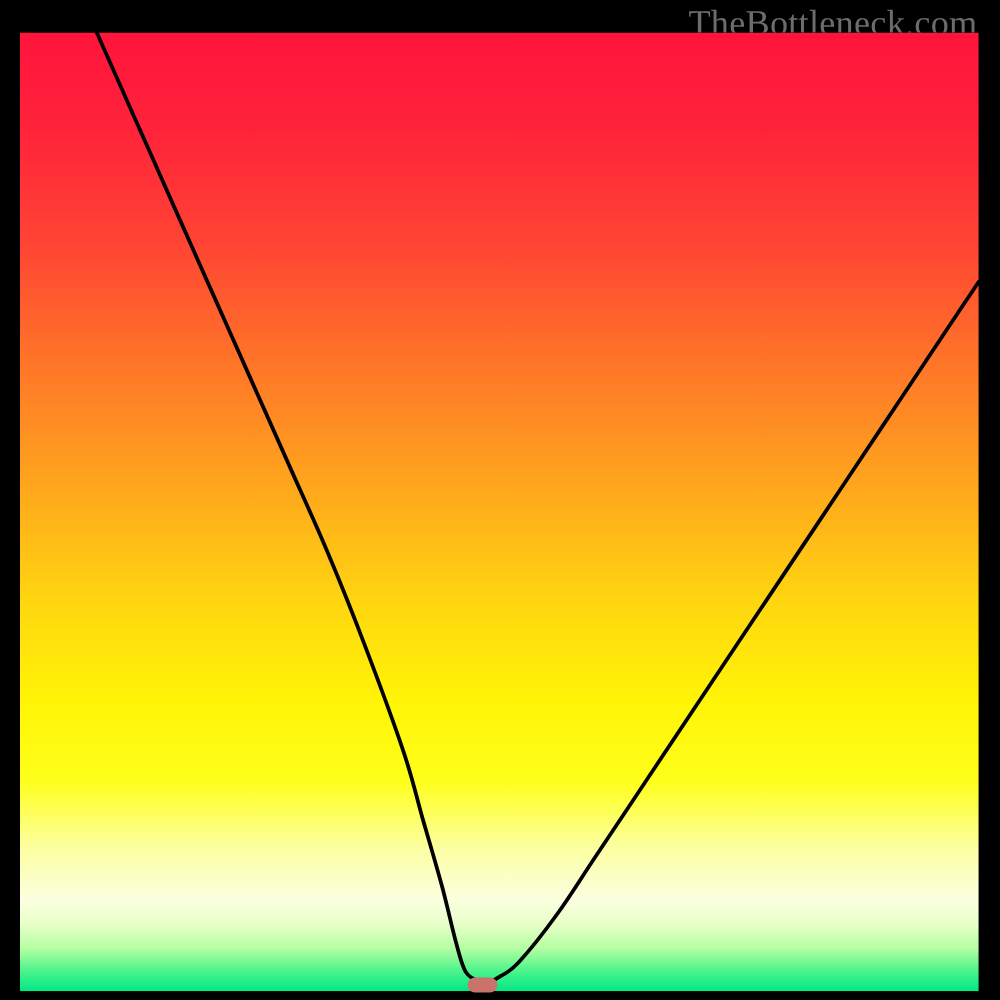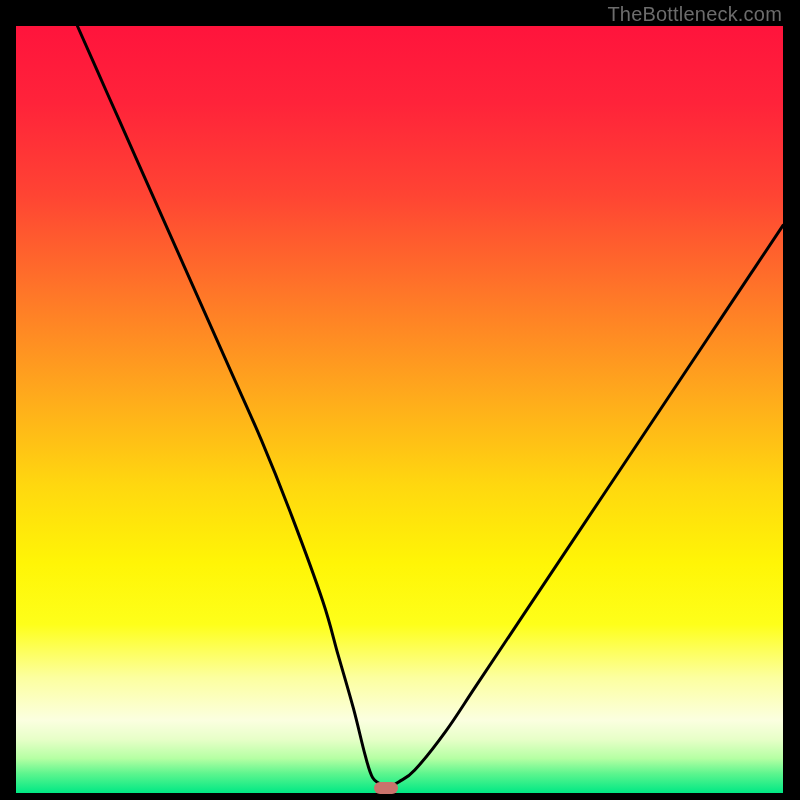--- a/index.html
+++ b/index.html
@@ -24,23 +24,24 @@
     left: 0;
     top: 0;
     width: 100%;
     height: 100%;
   }
   .watermark {
     position: absolute;
     top: 3px;
     right: 18px;
     color: #6c6c6c;
-    font-size: 20px;
+    font-size: 29px;
     letter-spacing: 0.2px;
     font-weight: 500;
+    font-family: Liberation Serif, serif;
   }
   svg.curve {
     position: absolute;
     left: 0;
     top: 0;
     width: 100%;
     height: 100%;
     overflow: visible;
   }
   .marker {

